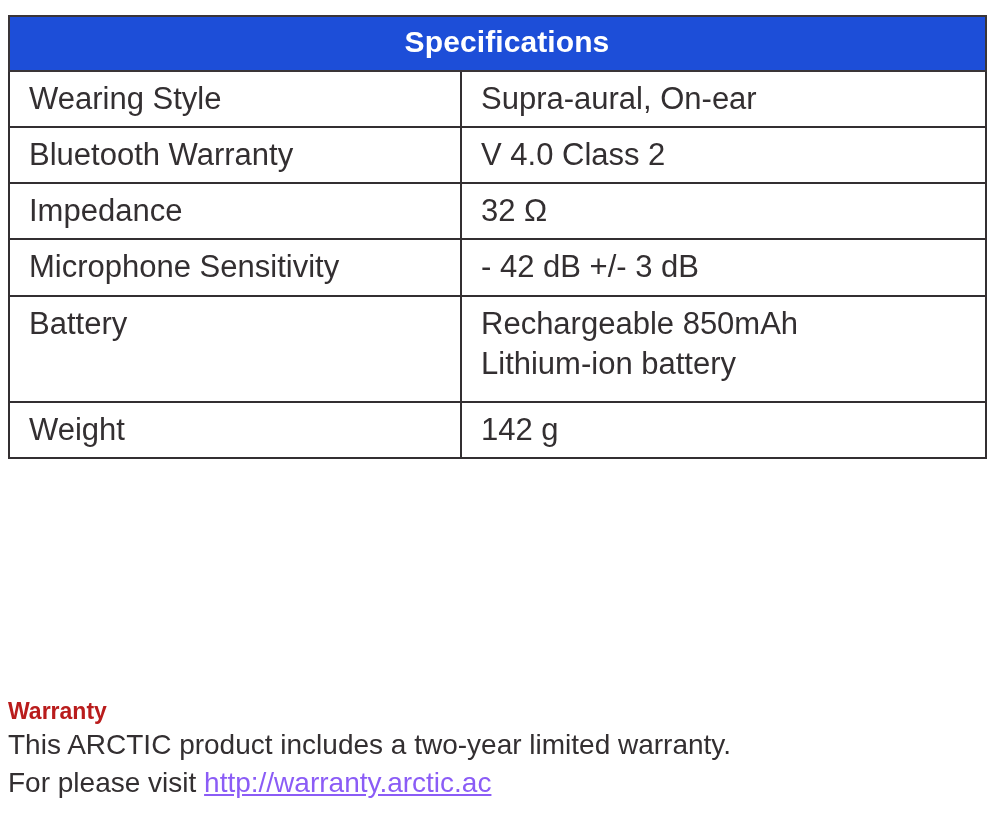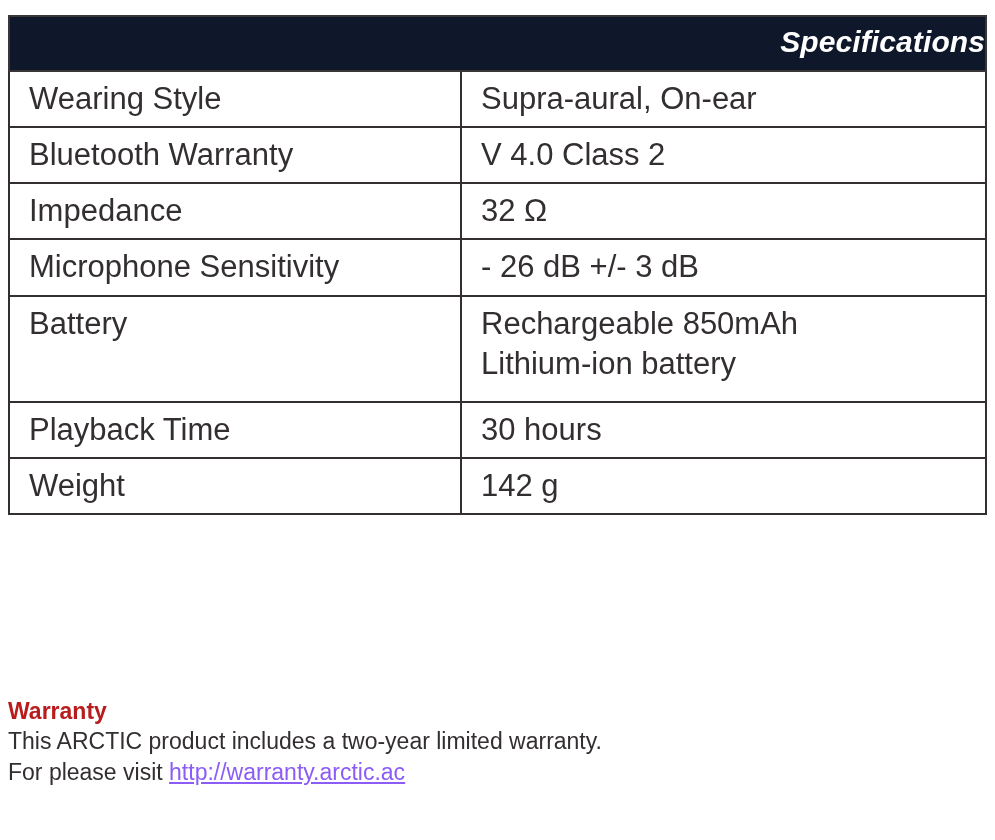--- a/index.html
+++ b/index.html
@@ -38,25 +38,24 @@
   }
 
   table.spec-table td,
   table.spec-table th {
     border: 2px solid #332f31;
     padding: 0;
     vertical-align: top;
   }
 
   .spec-header-cell {
-    background: #0f172a;
+    background: #1d4ed8;
     border: 2px solid #3a3537 !important;
     padding: 8px 0 10px 19px !important;
-    text-align: right;
-    font-style: italic;
+    text-align: center;
   }
   .spec-header-title {
     color: #ffffff;
     font-size: 30px;
     font-weight: bold;
     letter-spacing: 0.1px;
     line-height: 1.15;
   }
 
   col.col-label { width: 452px; }
@@ -78,21 +77,21 @@
     top: 697px;
     width: 970px;
   }
   .warranty-title {
     font-size: 23px;
     font-weight: bold;
     line-height: 1.28;
     color: #b91c1c;
   }
   .warranty-line {
-    font-size: 23px;
+    font-size: 28px;
     line-height: 1.33;
     color: #332f31;
   }
   .warranty-url {
     text-decoration: underline;
     color: #8b5cf6;
   }
 </style>
 </head>
 <body>
@@ -135,38 +134,30 @@
             </td>
             <td>
               <div class="cell">32 Ω</div>
             </td>
           </tr>
           <tr>
             <td>
               <div class="cell">Microphone Sensitivity</div>
             </td>
             <td>
-              <div class="cell">- 26 dB +/- 3 dB</div>
+              <div class="cell">- 42 dB +/- 3 dB</div>
             </td>
           </tr>
           <tr class="row-tall">
             <td>
               <div class="cell">Battery</div>
             </td>
             <td>
               <div class="cell">Rechargeable 850mAh
 Lithium-ion battery</div>
-            </td>
-          </tr>
-          <tr>
-            <td>
-              <div class="cell">Playback Time</div>
-            </td>
-            <td>
-              <div class="cell">30 hours</div>
             </td>
           </tr>
           <tr>
             <td>
               <div class="cell">Weight</div>
             </td>
             <td>
               <div class="cell">142 g</div>
             </td>
           </tr>

